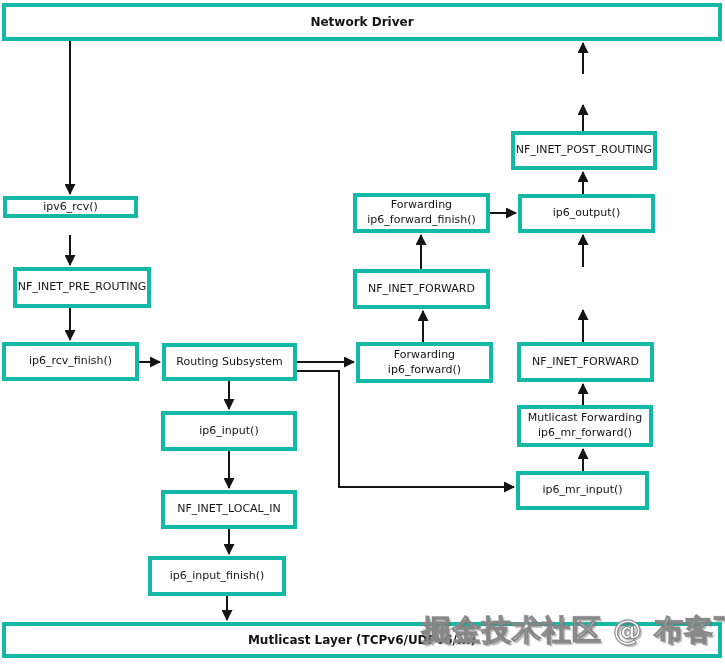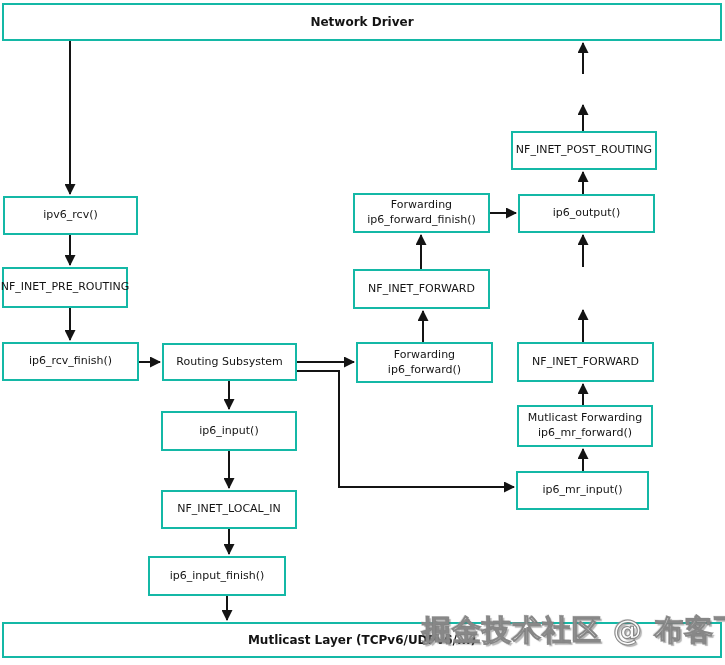--- a/index.html
+++ b/index.html
@@ -12,21 +12,21 @@
     overflow:hidden;
   }
   #wires{
     position:absolute;left:0;top:0;width:725px;height:665px;
     z-index:1;
   }
   .node{
     position:absolute;
     box-sizing:border-box;
     background:#ffffff;
-    border:2px solid #14b8a6;
+    border:4px solid #14b8a6;
     display:flex;align-items:center;justify-content:center;
     text-align:center;
     font-size:11px;
     line-height:1.35;
     white-space:pre-line;
     z-index:2;
   }
   .layerbar{
     font-size:12px;
     font-weight:bold;
@@ -82,23 +82,23 @@
       <path d="M583 194 V172" marker-end="url(#ah)"></path>
       <path d="M583 131 V105" marker-end="url(#ah)"></path>
       <path d="M583 74 V43" marker-end="url(#ah)"></path>
     </g>
   </svg>
 
   <div class="node layerbar" style="left:2px;top:3px;width:720px;height:38px">Network Driver</div>
 
   <div class="node layerbar" style="left:2px;top:622px;width:720px;height:36px">Mutlicast Layer (TCPv6/UDPv6/...)</div>
 
-  <div class="node" style="left:3px;top:196px;width:135px;height:39px">ipv6_rcv()</div>
+  <div class="node" style="left:3px;top:196px;width:135px;height:22px">ipv6_rcv()</div>
 
-  <div class="node" style="left:2px;top:267px;width:126px;height:41px">NF_INET_PRE_ROUTING</div>
+  <div class="node" style="left:13px;top:267px;width:138px;height:41px">NF_INET_PRE_ROUTING</div>
 
   <div class="node" style="left:2px;top:342px;width:137px;height:39px">ip6_rcv_finish()</div>
 
   <div class="node" style="left:162px;top:343px;width:135px;height:38px">Routing Subsystem</div>
 
   <div class="node" style="left:161px;top:411px;width:136px;height:40px">ip6_input()</div>
 
   <div class="node" style="left:161px;top:490px;width:136px;height:39px">NF_INET_LOCAL_IN</div>
 
   <div class="node" style="left:148px;top:556px;width:138px;height:40px">ip6_input_finish()</div>

